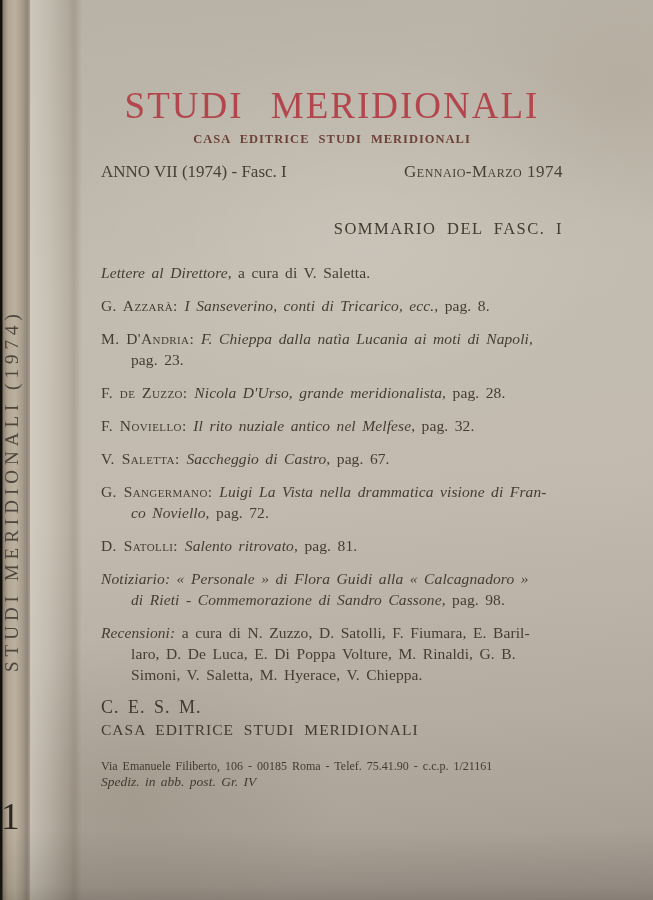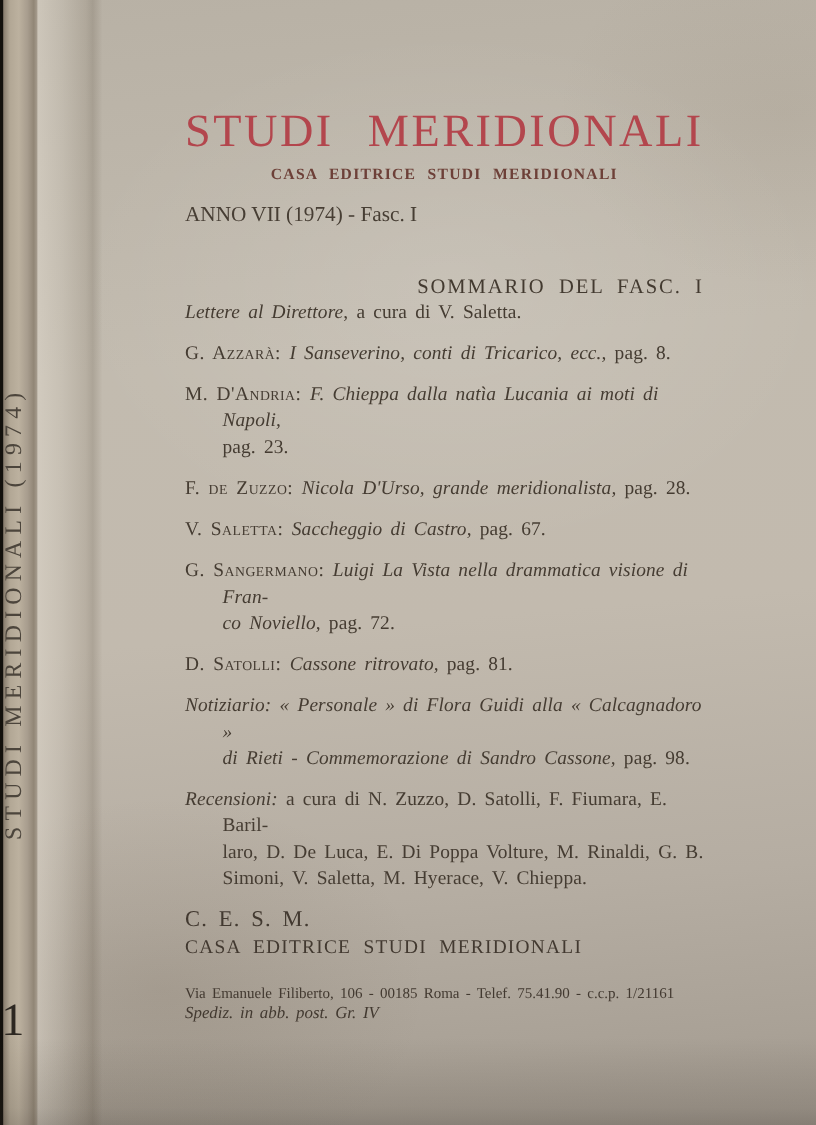--- a/index.html
+++ b/index.html
@@ -43,21 +43,21 @@
     font-size:19px;letter-spacing:5px;color:#4c453c;
     text-align:left;white-space:nowrap;
   }
   .spine-number{
     position:absolute;left:1px;top:798px;
     font-size:37px;color:#2d2822;line-height:1;
   }
   
   .cover{
     position:absolute;left:30px;top:0;width:603px;height:100%;
-    box-sizing:border-box;padding:0 70px 0 118px;
+    box-sizing:border-box;padding:0 70px 0 71px;
     color:#463d33;
   }
   .masthead-title{
     margin-top:86px;text-align:center;
     font-size:37px;line-height:1.1;
     letter-spacing:2px;word-spacing:16px;
     color:#b3464d;white-space:nowrap;
   }
   .masthead-sub1{
     margin-top:20px;text-align:center;
@@ -71,21 +71,21 @@
   }
   .issue-row{
     margin-top:15px;display:flex;justify-content:space-between;align-items:flex-end;
     font-size:17px;color:#473e34;
   }
   .issue-right{font-variant:small-caps;letter-spacing:0.5px;}
   .sommario{
     margin-top:37px;text-align:right;
     font-size:16.5px;letter-spacing:1.5px;word-spacing:5px;color:#433a30;
   }
-  .toc{}
+  .toc{margin-top:23px;}
   .toc-entry{
     margin-bottom:12px;
     font-size:15.5px;line-height:21px;
     word-spacing:2.5px;letter-spacing:0.1px;
     white-space:pre-wrap;
     padding-left:30px;text-indent:-30px;
     color:#453c32;
   }
   .seg-italic{font-style:italic;}
   .seg-smallcaps{font-variant:small-caps;letter-spacing:0.4px;}
@@ -110,34 +110,36 @@
 
   <div class="cover">
 
     <div class="masthead-title">STUDI MERIDIONALI</div>
 
 
     <div class="masthead-sub2">CASA EDITRICE STUDI MERIDIONALI</div>
 
     <div class="issue-row">
       <span class="issue-left">ANNO VII (1974) - Fasc. I</span>
+      <span class="issue-right">Gennaio-Marzo 1974</span>
     </div>
 
     <div class="sommario">SOMMARIO DEL FASC. I</div>
 
     <div class="toc">
         <div class="toc-entry"><span class="seg-italic">Lettere al Direttore</span><span class="seg-roman">, a cura di V. Saletta.</span></div>
         <div class="toc-entry"><span class="seg-smallcaps">G. Azzarà: </span><span class="seg-italic">I Sanseverino, conti di Tricarico, ecc.,</span><span class="seg-roman"> pag. 8.</span></div>
         <div class="toc-entry"><span class="seg-smallcaps">M. D'Andria: </span><span class="seg-italic">F. Chieppa dalla natìa Lucania ai moti di Napoli,</span><span class="seg-roman">
 pag. 23.</span></div>
         <div class="toc-entry"><span class="seg-smallcaps">F. de Zuzzo: </span><span class="seg-italic">Nicola D'Urso, grande meridionalista,</span><span class="seg-roman"> pag. 28.</span></div>
+        <div class="toc-entry"><span class="seg-smallcaps">F. Noviello: </span><span class="seg-italic">Il rito nuziale antico nel Melfese,</span><span class="seg-roman"> pag. 32.</span></div>
         <div class="toc-entry"><span class="seg-smallcaps">V. Saletta: </span><span class="seg-italic">Saccheggio di Castro,</span><span class="seg-roman"> pag. 67.</span></div>
         <div class="toc-entry"><span class="seg-smallcaps">G. Sangermano: </span><span class="seg-italic">Luigi La Vista nella drammatica visione di Fran-
 co Noviello,</span><span class="seg-roman"> pag. 72.</span></div>
-        <div class="toc-entry"><span class="seg-smallcaps">D. Satolli: </span><span class="seg-italic">Cassone ritrovato,</span><span class="seg-roman"> pag. 81.</span></div>
+        <div class="toc-entry"><span class="seg-smallcaps">D. Satolli: </span><span class="seg-italic">Salento ritrovato,</span><span class="seg-roman"> pag. 81.</span></div>
         <div class="toc-entry"><span class="seg-italic">Notiziario: « Personale » di Flora Guidi alla « Calcagnadoro »
 di Rieti - Commemorazione di Sandro Cassone,</span><span class="seg-roman"> pag. 98.</span></div>
         <div class="toc-entry"><span class="seg-italic">Recensioni:</span><span class="seg-roman"> a cura di N. Zuzzo, D. Satolli, F. Fiumara, E. Baril-
 laro, D. De Luca, E. Di Poppa Volture, M. Rinaldi, G. B.
 Simoni, V. Saletta, M. Hyerace, V. Chieppa.</span></div>
       </div>
 
     <div class="pub-footer">
       <div class="pub-abbrev">C. E. S. M.</div>
       <div class="pub-name">CASA EDITRICE STUDI MERIDIONALI</div>

